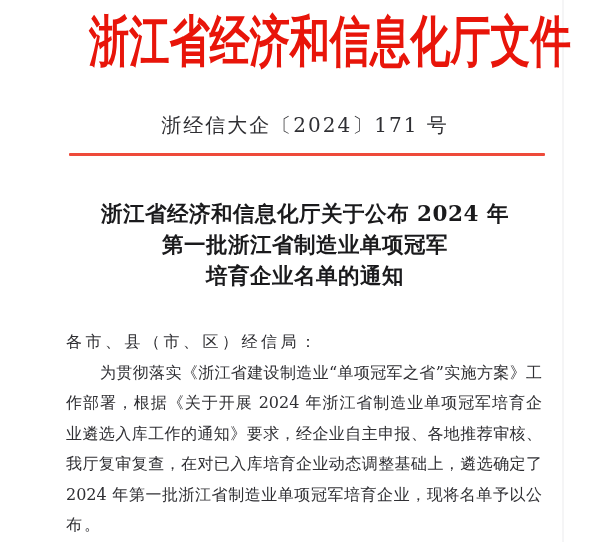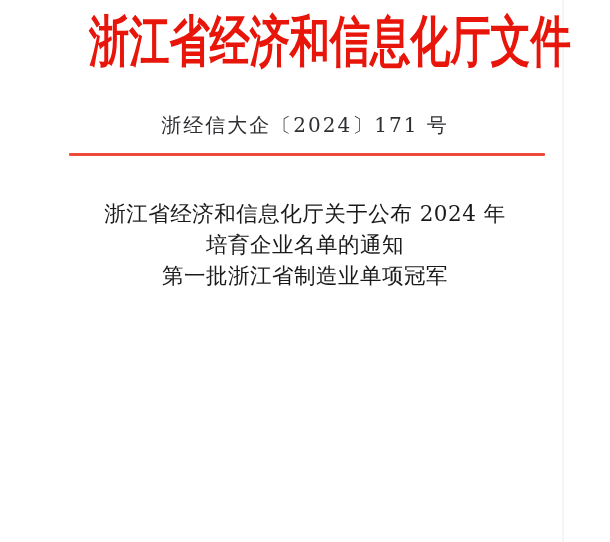--- a/index.html
+++ b/index.html
@@ -66,21 +66,21 @@
     border-radius: 1px;
   }
   
   .notice-title {
     position: absolute;
     top: 198px;
     left: 0;
     right: 0;
     text-align: center;
     font-size: 21.5px;
-    font-weight: normal;
+    font-weight: bold;
     line-height: 31px;
     color: var(--title_text, #1a1a1c);
     letter-spacing: 0.5px;
   }
   
   .doc-body {
     position: absolute;
     top: 327px;
     left: 66px;
     width: 476px;
@@ -115,18 +115,27 @@
   <div class="agency-header">
     <span class="agency-name">浙江省经济和信息化厅文件</span>
   </div>
 
   <div class="doc-number">浙经信大企〔2024〕171 号</div>
 
   <div class="red-line"></div>
 
   <div class="notice-title">
     <div>浙江省经济和信息化厅关于公布 2024 年</div>
+    <div>第一批浙江省制造业单项冠军</div>
     <div>培育企业名单的通知</div>
-    <div>第一批浙江省制造业单项冠军</div>
   </div>
 
+  <div class="doc-body">
+    <div class="salutation">各市、县（市、区）经信局：</div>
+    <div class="para-line indent">为贯彻落实《浙江省建设制造业“单项冠军之省”实施方案》工</div>
+    <div class="para-line">作部署，根据《关于开展 2024 年浙江省制造业单项冠军培育企</div>
+    <div class="para-line">业遴选入库工作的通知》要求，经企业自主申报、各地推荐审核、</div>
+    <div class="para-line">我厅复审复查，在对已入库培育企业动态调整基础上，遴选确定了</div>
+    <div class="para-line">2024 年第一批浙江省制造业单项冠军培育企业，现将名单予以公</div>
+    <div class="para-line last">布。</div>
+  </div>
 
 </div>
 
 </body></html>

